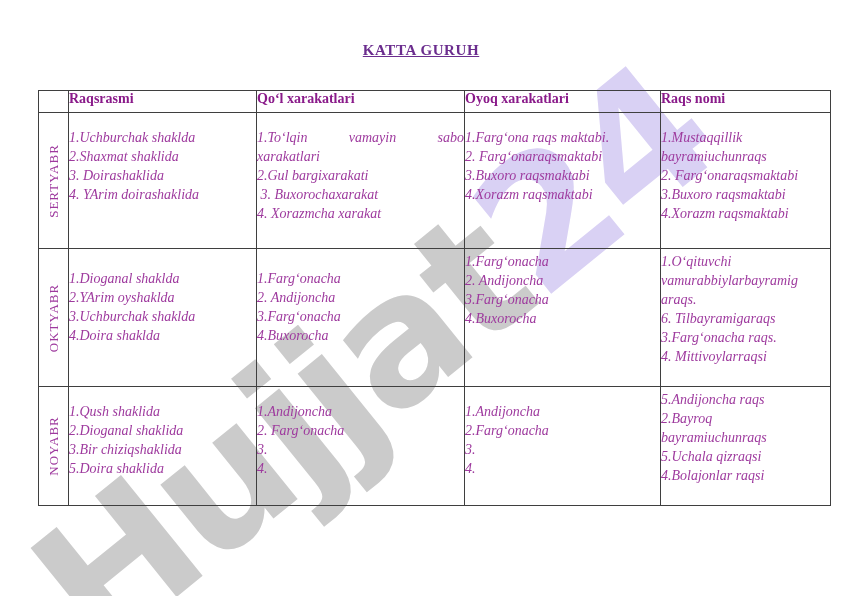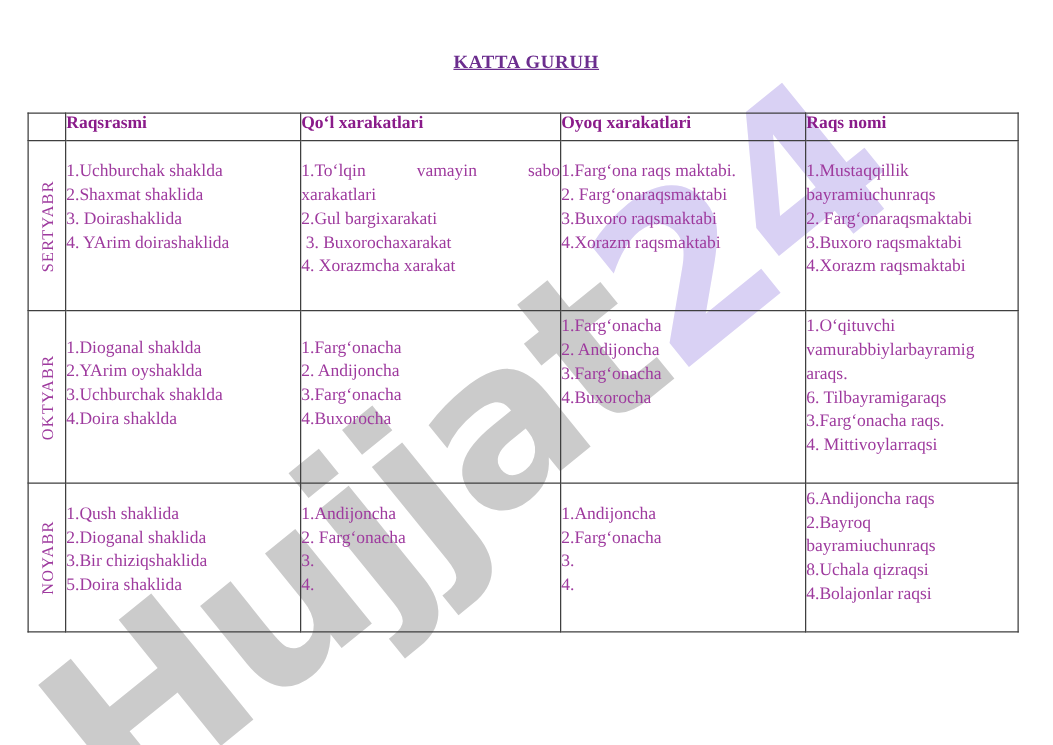--- a/index.html
+++ b/index.html
@@ -16,34 +16,34 @@
     z-index:0;user-select:none;white-space:nowrap;
   }
   .wm-word{color:#cbcbcb;}
   .wm-num{color:#d9d1f4;}
   .page-title{
     position:absolute;top:42px;left:0;width:842px;margin:0;
     text-align:center;font-size:15px;font-weight:bold;color:#6b2d8e;
     letter-spacing:0.6px;z-index:2;text-decoration:underline;
   }
   table.sched{
-    position:absolute;left:22px;top:90px;z-index:1;
+    position:absolute;left:38px;top:90px;z-index:1;
     border-collapse:collapse;table-layout:fixed;width:792px;
     background:transparent;
   }
   table.sched th, table.sched td{
     border:1px solid #3f3f3f;vertical-align:top;padding:0;
     background:transparent;
   }
   th.colhead{
     height:21px;text-align:left;padding:2px 3px 0 4px;
     font-size:14px;font-weight:bold;color:#8a1b8a;
   }
   td.cell{font-size:14px;color:#9e3a9e;padding:0 3px 0 5px;}
-  td.cell .ln{line-height:19px;white-space:pre-wrap;}
+  td.cell .ln{line-height:19px;white-space:pre-wrap;font-style:italic;}
   td.cell .ln.just{text-align:justify;text-align-last:justify;}
   .pad-md{padding-top:15px !important;}
   .pad-lg{padding-top:20px !important;}
   .pad-sm{padding-top:3px !important;}
   th.rowlabel{position:relative;}
   th.rowlabel span{
     position:absolute;left:50%;top:50%;
     transform:translate(-50%,-50%) rotate(-90deg);
     white-space:nowrap;font-size:13px;font-weight:normal;
     color:#9e3a9e;letter-spacing:1px;
@@ -155,21 +155,21 @@
           <div class="ln">3.</div>
           <div class="ln">4.</div>
         </td>
         <td class="cell pad-md">
           <div class="ln">1.Andijoncha</div>
           <div class="ln">2.Farg‘onacha</div>
           <div class="ln">3.</div>
           <div class="ln">4.</div>
         </td>
         <td class="cell pad-sm">
-          <div class="ln">6.Andijoncha raqs</div>
+          <div class="ln">5.Andijoncha raqs</div>
           <div class="ln">2.Bayroq</div>
           <div class="ln">bayramiuchunraqs</div>
-          <div class="ln">8.Uchala qizraqsi</div>
+          <div class="ln">5.Uchala qizraqsi</div>
           <div class="ln">4.Bolajonlar raqsi</div>
         </td>
       </tr>
     </tbody>
 </table>
 
 </body></html>

